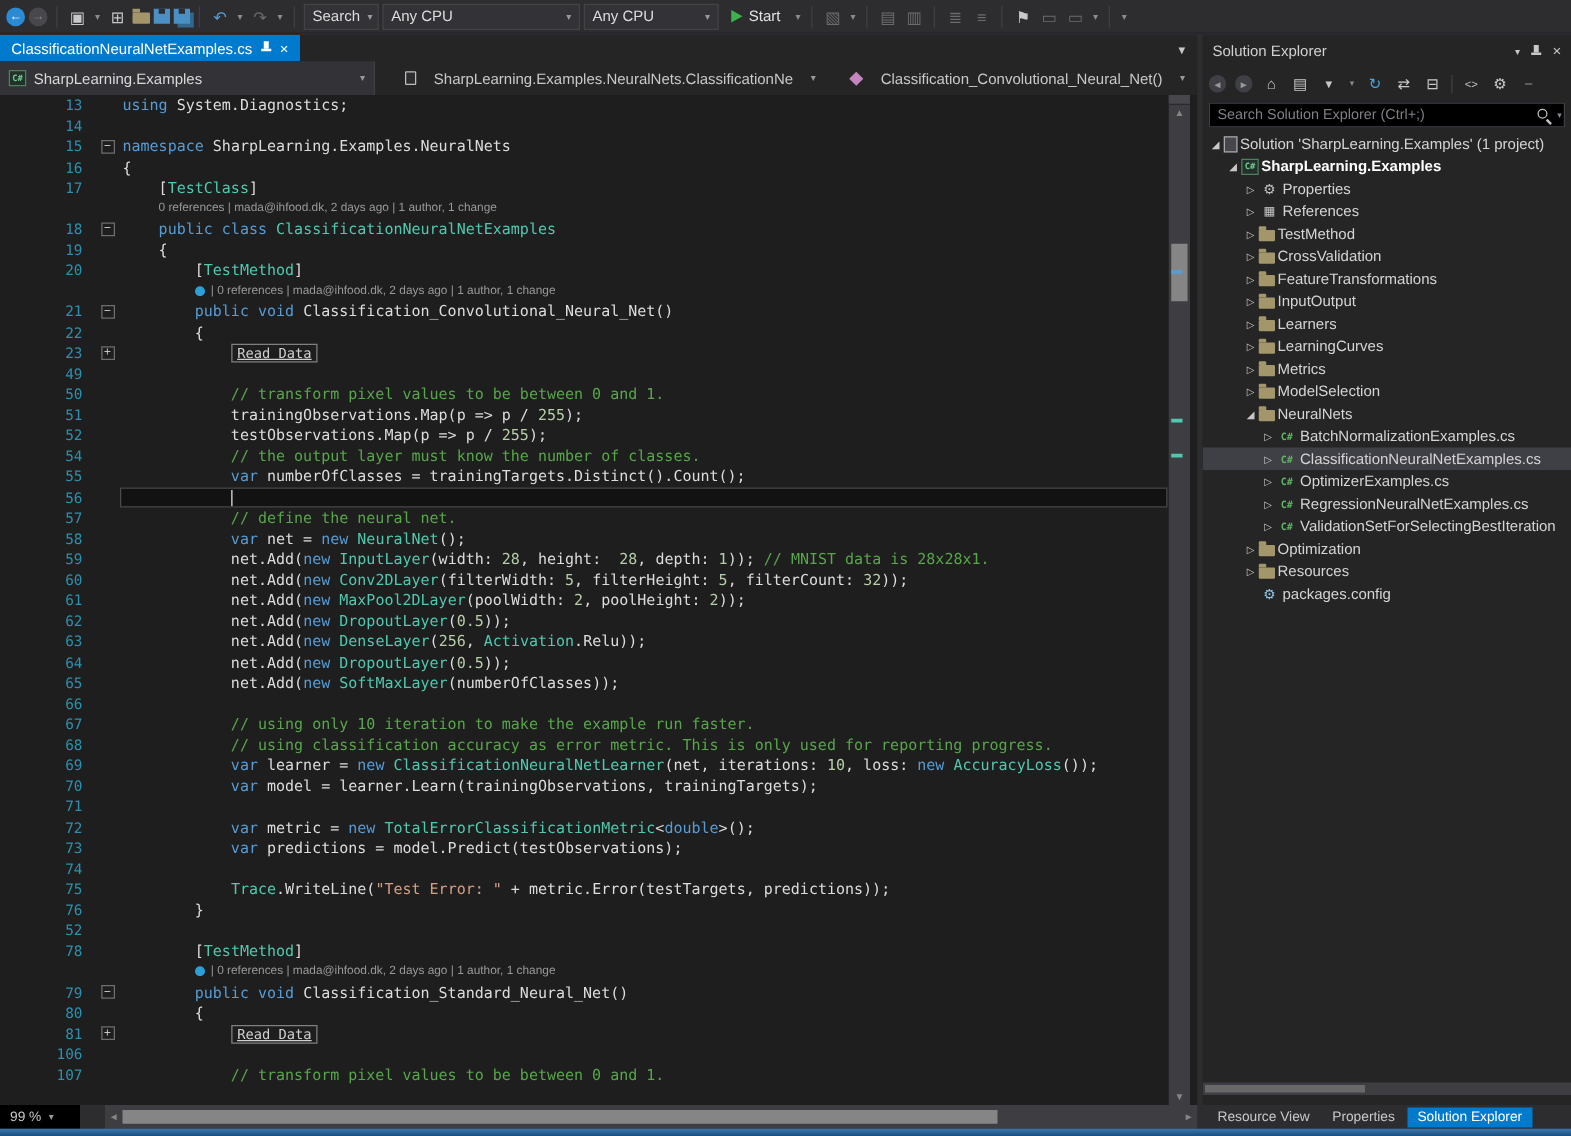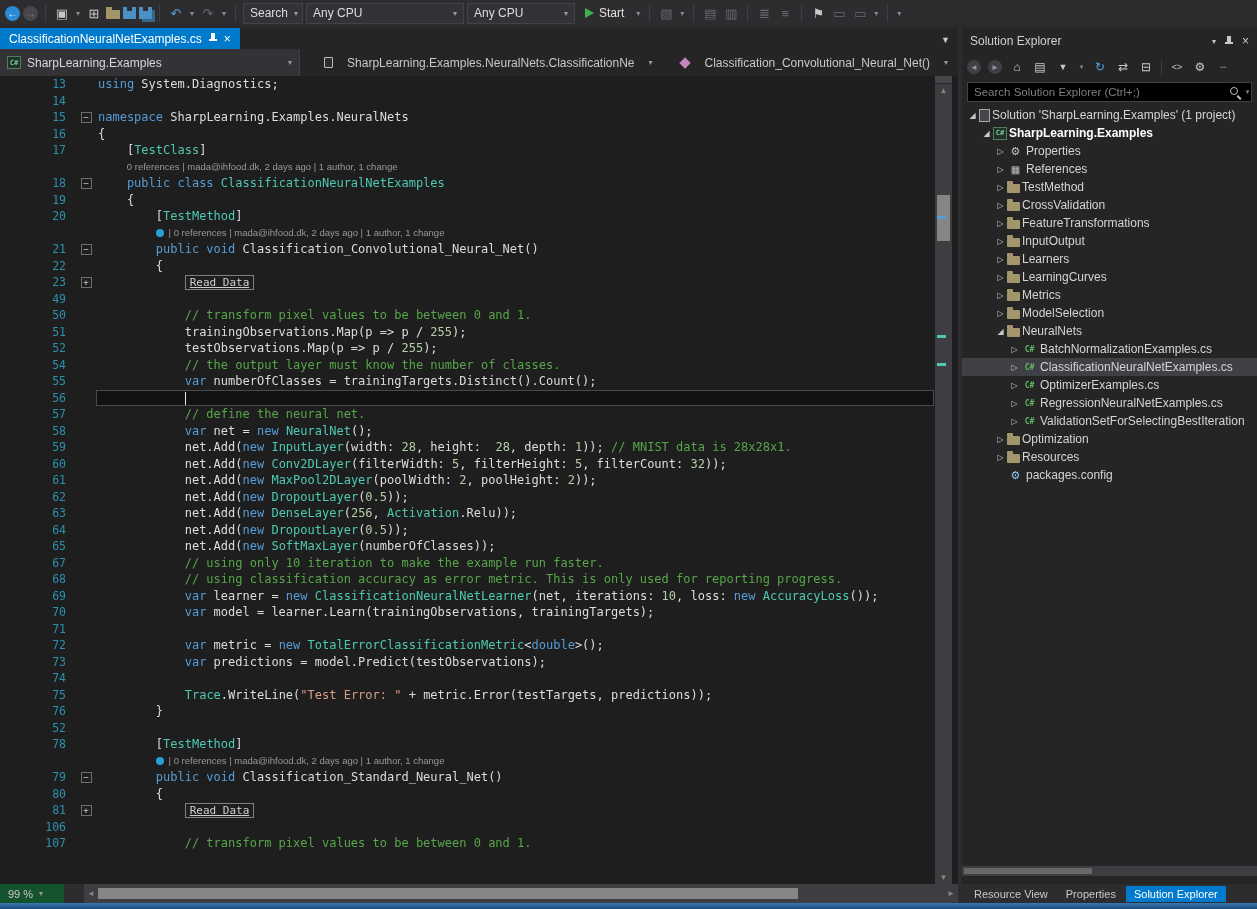--- a/index.html
+++ b/index.html
@@ -68,21 +68,21 @@
 
   
   #vscroll{position:absolute;right:6px;top:0;width:17px;height:808px;background:#3e3e42}
   #vscroll .sb-arrow{position:absolute;left:0;width:17px;height:13px;color:#858585;font-size:8px;text-align:center;line-height:13px}
   #v-grip{position:absolute;left:0;top:0;width:17px;height:8px;background:#46464b;border-bottom:1px solid #2a2a2e}
   #v-thumb{position:absolute;left:2px;top:119px;width:13px;height:46px;background:#858585}
   .v-mark{position:absolute;left:2px;width:9px;height:3px}
   #hscroll{position:absolute;left:84px;top:884px;width:874px;height:19px;background:#3e3e42}
   #h-thumb{position:absolute;left:14px;top:4px;width:700px;height:11px;background:#858585}
   .h-arrow{position:absolute;top:0;width:14px;height:19px;color:#858585;font-size:8px;text-align:center;line-height:19px}
-  #zoom{position:absolute;left:0;top:884px;width:64px;height:19px;background:#14532d;color:#c8c8c8;
+  #zoom{position:absolute;left:0;top:884px;width:64px;height:19px;background:#000000;color:#c8c8c8;
         display:flex;align-items:center;gap:6px;padding-left:8px;font-size:11px}
   #zoom .dd{font-size:8px;color:#9a9a9a}
 
   
   #splitter{position:absolute;left:958px;top:28px;width:4px;height:875px;background:#2d2d30}
   #sepanel{position:absolute;left:962px;top:28px;width:295px;height:856px;background:#252526;overflow:hidden}
   #se-header{height:26px;display:flex;align-items:center;padding:0 8px;color:#d0d0d0}
   #se-header .hicons{margin-left:auto;display:flex;align-items:center;gap:9px;color:#c8c8c8}
   #se-toolbar{height:26px;display:flex;align-items:center;gap:7px;padding:0 5px}
   .se-icon{display:inline-flex;align-items:center;justify-content:center;min-width:16px;height:18px;color:#c8c8c8;font-size:12px}
@@ -234,20 +234,21 @@
         <div class="crow current"><div class="lnum">56</div><div class="foldcol"></div><div class="ccontent"><span class="tk-pl">            </span><span class="caret"></span></div></div>
         <div class="crow"><div class="lnum">57</div><div class="foldcol"></div><div class="ccontent"><span class="tk-cm">            // define the neural net.</span></div></div>
         <div class="crow"><div class="lnum">58</div><div class="foldcol"></div><div class="ccontent"><span class="tk-kw">            var</span><span class="tk-pl"> net = </span><span class="tk-kw">new</span><span class="tk-pl"> </span><span class="tk-ty">NeuralNet</span><span class="tk-pl">();</span></div></div>
         <div class="crow"><div class="lnum">59</div><div class="foldcol"></div><div class="ccontent"><span class="tk-pl">            net.Add(</span><span class="tk-kw">new</span><span class="tk-pl"> </span><span class="tk-ty">InputLayer</span><span class="tk-pl">(width: </span><span class="tk-nu">28</span><span class="tk-pl">, height:  </span><span class="tk-nu">28</span><span class="tk-pl">, depth: </span><span class="tk-nu">1</span><span class="tk-pl">)); </span><span class="tk-cm">// MNIST data is 28x28x1.</span></div></div>
         <div class="crow"><div class="lnum">60</div><div class="foldcol"></div><div class="ccontent"><span class="tk-pl">            net.Add(</span><span class="tk-kw">new</span><span class="tk-pl"> </span><span class="tk-ty">Conv2DLayer</span><span class="tk-pl">(filterWidth: </span><span class="tk-nu">5</span><span class="tk-pl">, filterHeight: </span><span class="tk-nu">5</span><span class="tk-pl">, filterCount: </span><span class="tk-nu">32</span><span class="tk-pl">));</span></div></div>
         <div class="crow"><div class="lnum">61</div><div class="foldcol"></div><div class="ccontent"><span class="tk-pl">            net.Add(</span><span class="tk-kw">new</span><span class="tk-pl"> </span><span class="tk-ty">MaxPool2DLayer</span><span class="tk-pl">(poolWidth: </span><span class="tk-nu">2</span><span class="tk-pl">, poolHeight: </span><span class="tk-nu">2</span><span class="tk-pl">));</span></div></div>
         <div class="crow"><div class="lnum">62</div><div class="foldcol"></div><div class="ccontent"><span class="tk-pl">            net.Add(</span><span class="tk-kw">new</span><span class="tk-pl"> </span><span class="tk-ty">DropoutLayer</span><span class="tk-pl">(</span><span class="tk-nu">0.5</span><span class="tk-pl">));</span></div></div>
         <div class="crow"><div class="lnum">63</div><div class="foldcol"></div><div class="ccontent"><span class="tk-pl">            net.Add(</span><span class="tk-kw">new</span><span class="tk-pl"> </span><span class="tk-ty">DenseLayer</span><span class="tk-pl">(</span><span class="tk-nu">256</span><span class="tk-pl">, </span><span class="tk-ty">Activation</span><span class="tk-pl">.Relu));</span></div></div>
         <div class="crow"><div class="lnum">64</div><div class="foldcol"></div><div class="ccontent"><span class="tk-pl">            net.Add(</span><span class="tk-kw">new</span><span class="tk-pl"> </span><span class="tk-ty">DropoutLayer</span><span class="tk-pl">(</span><span class="tk-nu">0.5</span><span class="tk-pl">));</span></div></div>
         <div class="crow"><div class="lnum">65</div><div class="foldcol"></div><div class="ccontent"><span class="tk-pl">            net.Add(</span><span class="tk-kw">new</span><span class="tk-pl"> </span><span class="tk-ty">SoftMaxLayer</span><span class="tk-pl">(numberOfClasses));</span></div></div>
+        <div class="crow"><div class="lnum">66</div><div class="foldcol"></div><div class="ccontent"></div></div>
         <div class="crow"><div class="lnum">67</div><div class="foldcol"></div><div class="ccontent"><span class="tk-cm">            // using only 10 iteration to make the example run faster.</span></div></div>
         <div class="crow"><div class="lnum">68</div><div class="foldcol"></div><div class="ccontent"><span class="tk-cm">            // using classification accuracy as error metric. This is only used for reporting progress.</span></div></div>
         <div class="crow"><div class="lnum">69</div><div class="foldcol"></div><div class="ccontent"><span class="tk-kw">            var</span><span class="tk-pl"> learner = </span><span class="tk-kw">new</span><span class="tk-pl"> </span><span class="tk-ty">ClassificationNeuralNetLearner</span><span class="tk-pl">(net, iterations: </span><span class="tk-nu">10</span><span class="tk-pl">, loss: </span><span class="tk-kw">new</span><span class="tk-pl"> </span><span class="tk-ty">AccuracyLoss</span><span class="tk-pl">());</span></div></div>
         <div class="crow"><div class="lnum">70</div><div class="foldcol"></div><div class="ccontent"><span class="tk-kw">            var</span><span class="tk-pl"> model = learner.Learn(trainingObservations, trainingTargets);</span></div></div>
         <div class="crow"><div class="lnum">71</div><div class="foldcol"></div><div class="ccontent"></div></div>
         <div class="crow"><div class="lnum">72</div><div class="foldcol"></div><div class="ccontent"><span class="tk-kw">            var</span><span class="tk-pl"> metric = </span><span class="tk-kw">new</span><span class="tk-pl"> </span><span class="tk-ty">TotalErrorClassificationMetric</span><span class="tk-pl">&lt;</span><span class="tk-kw">double</span><span class="tk-pl">&gt;();</span></div></div>
         <div class="crow"><div class="lnum">73</div><div class="foldcol"></div><div class="ccontent"><span class="tk-kw">            var</span><span class="tk-pl"> predictions = model.Predict(testObservations);</span></div></div>
         <div class="crow"><div class="lnum">74</div><div class="foldcol"></div><div class="ccontent"></div></div>
         <div class="crow"><div class="lnum">75</div><div class="foldcol"></div><div class="ccontent"><span class="tk-pl">            </span><span class="tk-ty">Trace</span><span class="tk-pl">.WriteLine(</span><span class="tk-st">"Test Error: "</span><span class="tk-pl"> + metric.Error(testTargets, predictions));</span></div></div>
         <div class="crow"><div class="lnum">76</div><div class="foldcol"></div><div class="ccontent"><span class="tk-pl">        }</span></div></div>

